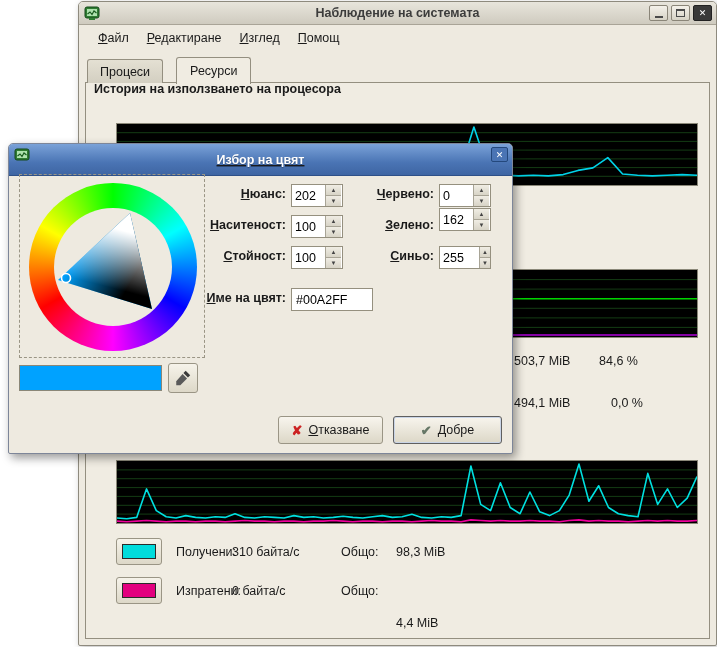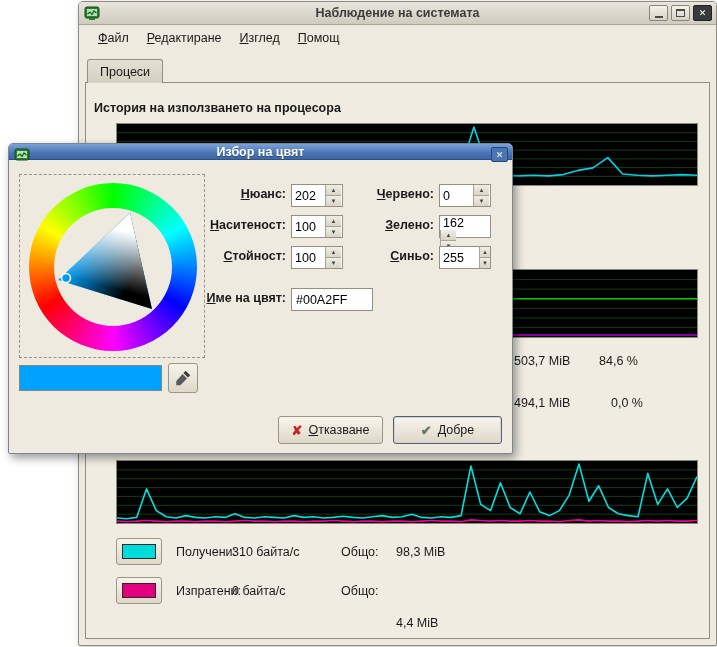--- a/index.html
+++ b/index.html
@@ -11,21 +11,21 @@
   .main-window { position:absolute; left:78px; top:1px; width:639px; height:645px;
     background:#eeeae0; border:1px solid #8e8a7e; border-radius:5px 5px 2px 2px;
     box-shadow:2px 2px 7px rgba(0,0,0,.25); z-index:1; }
   .dialog { position:absolute; left:8px; top:143px; width:505px; height:311px;
     background:#eeeae0; border:1px solid #7d8699; border-radius:5px 5px 2px 2px;
     box-shadow:3px 4px 10px rgba(0,0,0,.4); z-index:10; }
 
   .titlebar { position:absolute; left:0; top:0; right:0; display:flex; align-items:center; justify-content:center;
     border-radius:4px 4px 0 0; }
   .titlebar.gray { height:23px; background:linear-gradient(#e8e5dc,#cfcbbf); border-bottom:1px solid #a9a497; }
-  .titlebar.blue { height:16px; background:linear-gradient(#7aa2d8,#4a74b4 60%,#3e65a3); border-bottom:1px solid #2e5088; }
+  .titlebar.blue { height:32px; background:linear-gradient(#7aa2d8,#4a74b4 60%,#3e65a3); border-bottom:1px solid #2e5088;text-decoration:underline; }
   .titlebar .title { font-weight:bold; font-size:12.5px; }
   .titlebar.gray .title { color:#3c3c3c; }
   .titlebar.blue .title { color:#ffffff; text-shadow:0 1px 1px rgba(0,0,0,.35); }
   .win-icon { position:absolute; left:5px; top:3px; width:16px; height:16px; }
   .tb-btns { position:absolute; right:4px; top:3px; display:flex; gap:3px; }
   .tb-btn { width:19px; height:16px; border:1px solid #8a8578; border-radius:2px;
     background:linear-gradient(#f4f1ea,#d6d2c5); display:flex; align-items:center; justify-content:center;
     font-size:9px; color:#444; cursor:pointer; }
   .tb-btn.dark { background:#3a3a3a; border-color:#222; color:#fff; }
   .glyph-min { width:8px; height:2px; background:#4a4a4a; margin-top:7px; }
@@ -111,24 +111,25 @@
 
   <div class="menubar">
     <span class="menu-item"><u>Ф</u>айл</span>
     <span class="menu-item"><u>Р</u>едактиране</span>
     <span class="menu-item"><u>И</u>зглед</span>
     <span class="menu-item"><u>П</u>омощ</span>
   </div>
 
   <div class="tabstrip">
     <span class="tab">Процеси</span>
+    <span class="tab active">Ресурси</span>
   </div>
   <div class="content-frame"></div>
 
-  <div class="section-heading" style="top:99px;">История на използването на процесора</div>
+  <div class="section-heading" style="top:80px;">История на използването на процесора</div>
 
   <div class="chart" style="top:121px; height:63px;">
     <svg width="580" height="61">
         <line x1="0" y1="8.7" x2="580" y2="8.7" stroke="#143c14" stroke-width="1"></line>
         <line x1="0" y1="17.4" x2="580" y2="17.4" stroke="#143c14" stroke-width="1"></line>
         <line x1="0" y1="26.1" x2="580" y2="26.1" stroke="#143c14" stroke-width="1"></line>
         <line x1="0" y1="34.9" x2="580" y2="34.9" stroke="#143c14" stroke-width="1"></line>
         <line x1="0" y1="43.6" x2="580" y2="43.6" stroke="#143c14" stroke-width="1"></line>
         <line x1="0" y1="52.3" x2="580" y2="52.3" stroke="#143c14" stroke-width="1"></line>
         <polyline points="0.0,50.0 14.9,51.2 29.7,50.6 44.6,51.9 59.5,51.2 74.4,40.3 89.2,47.6 104.1,50.6 119.0,51.2 133.8,51.9 148.7,50.6 163.6,51.2 178.5,49.4 193.3,37.8 208.2,48.8 223.1,50.6 237.9,51.2 252.8,51.9 267.7,51.2 282.6,50.6 297.4,50.0 312.3,51.2 327.2,51.9 342.1,50.6 356.9,3.1 371.8,47.6 386.7,51.2 401.5,51.9 416.4,51.2 431.3,51.9 446.2,50.6 461.0,46.4 475.9,43.9 490.8,33.6 505.6,50.0 520.5,51.2 535.4,51.9 550.3,51.2 565.1,50.6 580.0,51.2" fill="none" stroke="#00d2e8" stroke-width="1.6" stroke-linejoin="round"></polyline>
@@ -245,21 +246,21 @@
 
   <span class="fld-label c1" style="top:74px;"><u>Н</u>аситеност:</span>
   <div class="spin" style="left:282px; top:71px;">
     <input value="100" style="">
     <div class="spin-btns">
         <div class="spin-up">▲</div>
         <div class="spin-dn">▼</div>
       </div>
   </div>
   <span class="fld-label c2" style="top:74px;"><u>З</u>елено:</span>
-  <div class="spin" style="left:430px; top:71px;flex-direction:column;">
+  <div class="spin" style="left:430px; top:64px;">
     <input value="162" style="">
     <div class="spin-btns">
         <div class="spin-up">▲</div>
         <div class="spin-dn">▼</div>
       </div>
   </div>
 
   <span class="fld-label c1" style="top:105px;"><u>С</u>тойност:</span>
   <div class="spin" style="left:282px; top:102px;">
     <input value="100" style="">

